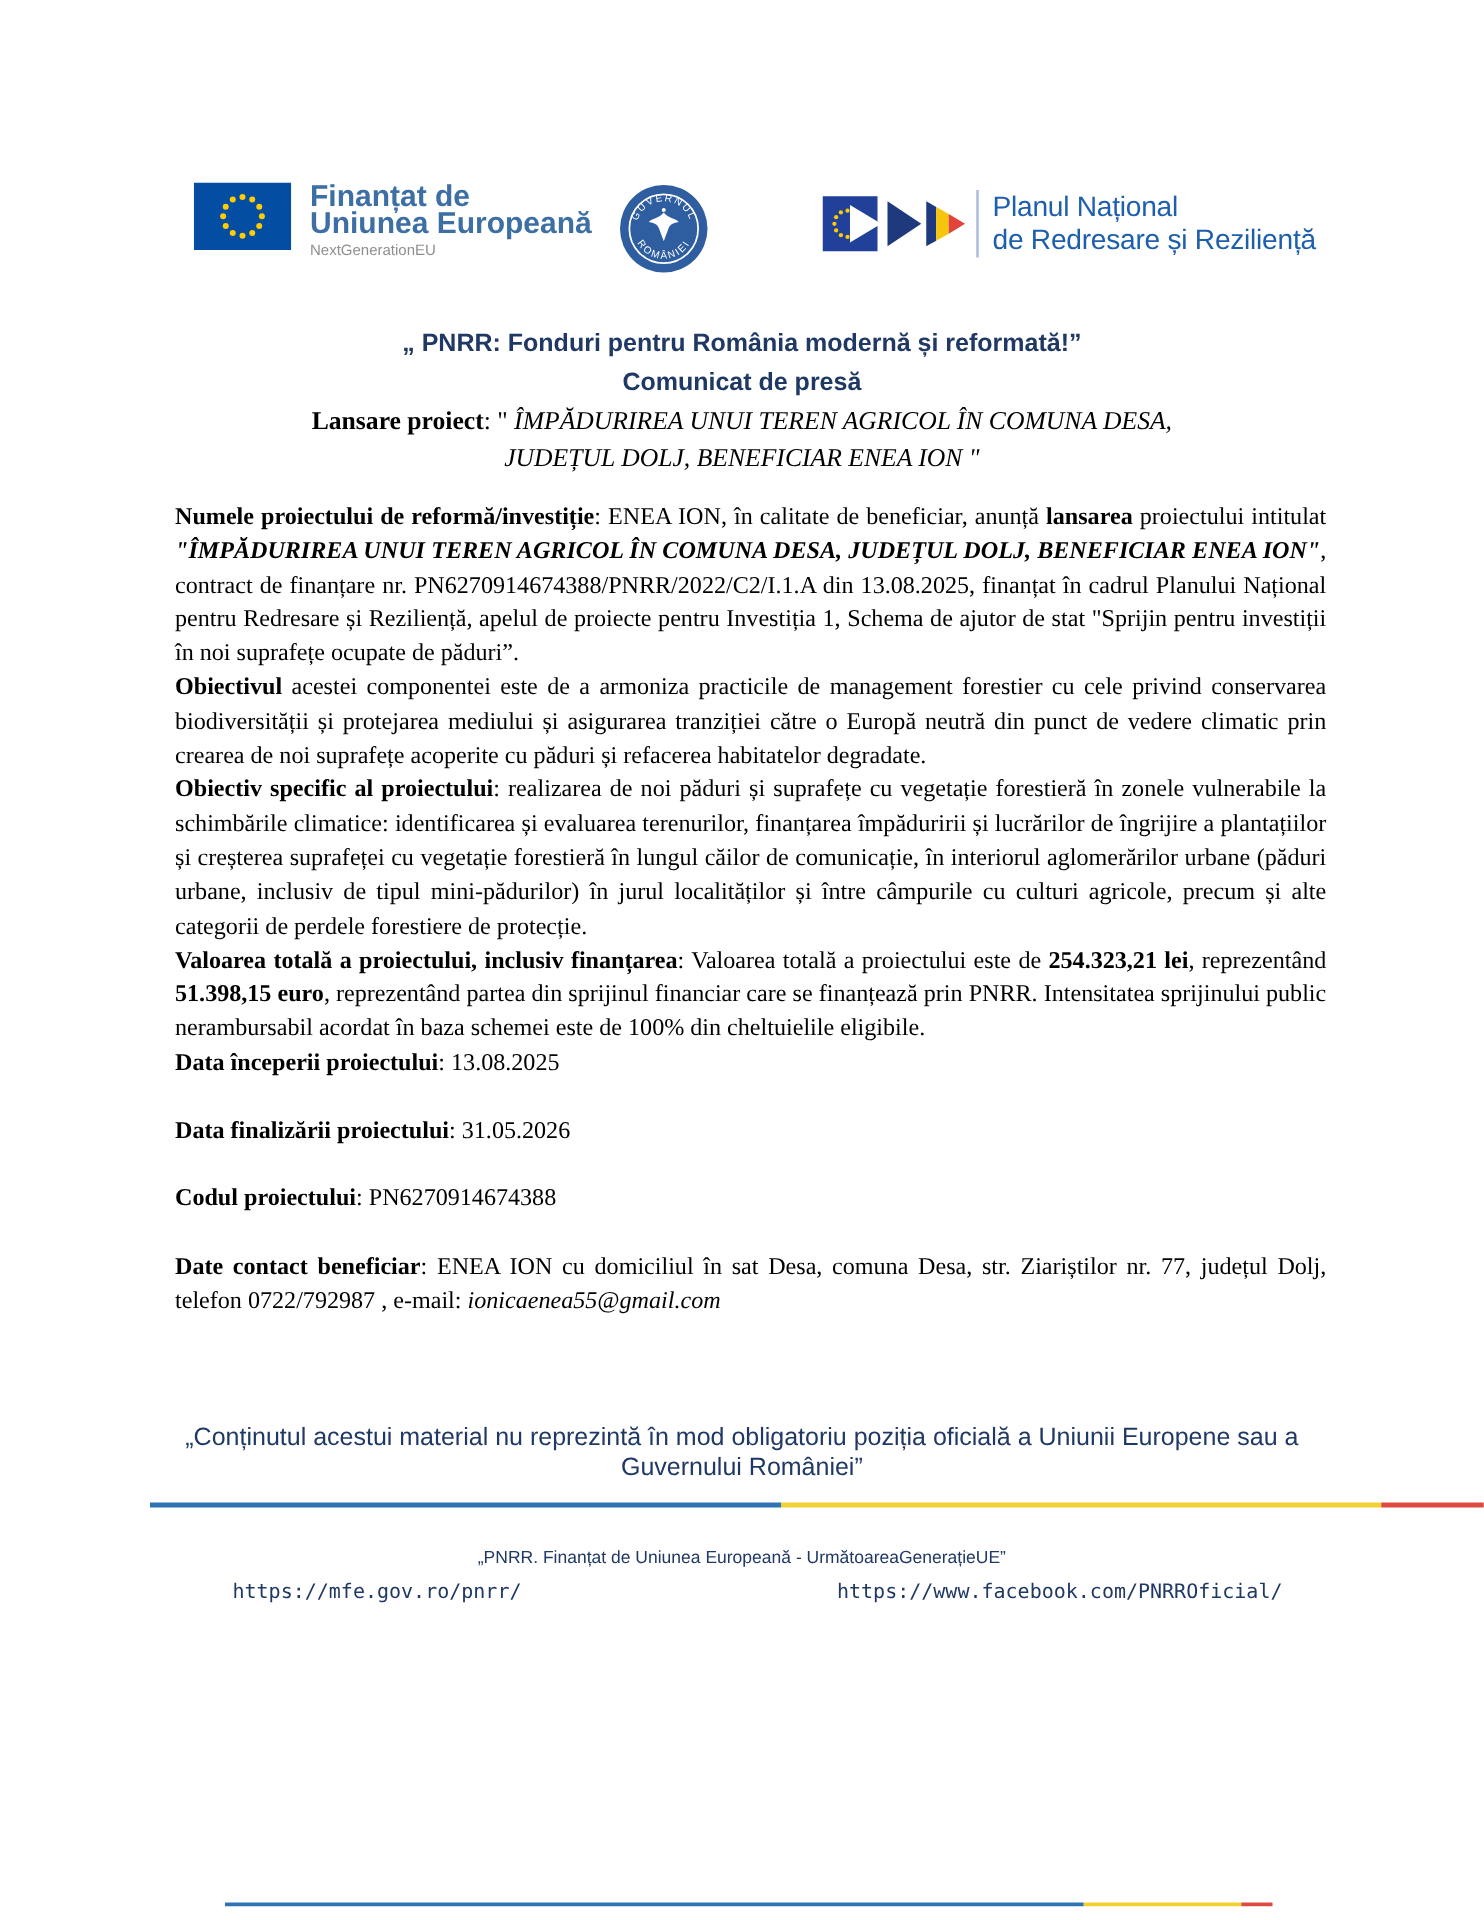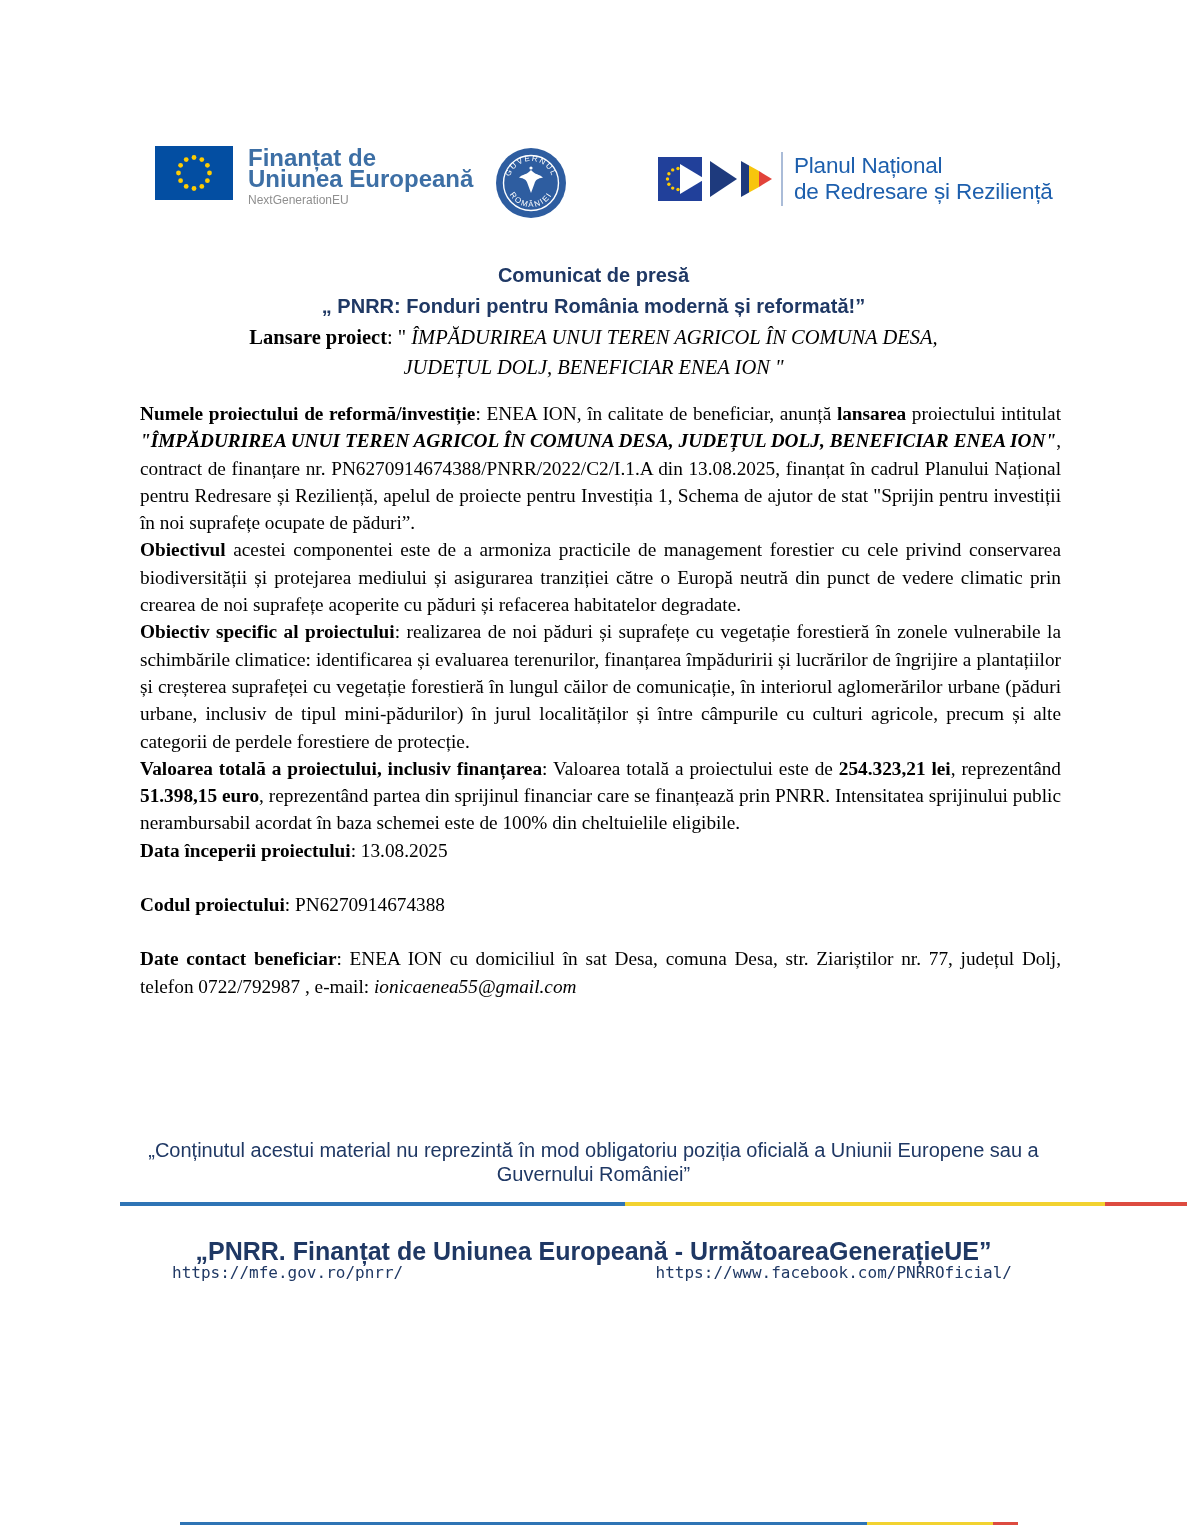--- a/index.html
+++ b/index.html
@@ -57,24 +57,24 @@
   }
 
   
   .footer-line{position:absolute;top:1202px;left:120px;width:1067px;height:4px;display:flex;}
   .footer-line .seg-blue{width:47.3%;background:var(--line-blue);}
   .footer-line .seg-yellow{width:45%;background:var(--line-yellow);}
   .footer-line .seg-red{width:7.7%;background:var(--line-red);}
 
   .footer-title{
     position:absolute;top:1237px;left:0;width:100%;text-align:center;
-    font-family:"Liberation Sans",sans-serif;font-weight:bold;font-size:25px;color:var(--navy);
+    font-family:"Liberation Sans",sans-serif;font-weight:normal;font-size:14px;color:var(--navy);
   }
   .footer-links{
-    position:absolute;top:1263px;left:172px;width:840px;display:flex;justify-content:space-between;
+    position:absolute;top:1263px;left:186px;width:840px;display:flex;justify-content:space-between;
     font-family:"DejaVu Sans Mono",monospace;font-size:16px;color:var(--navy);
   }
   .footer-links a{color:var(--navy);text-decoration:none;}
 
   .bottom-line{position:absolute;top:1522px;left:180px;width:838px;height:3px;display:flex;}
   .bottom-line .seg-blue{width:82%;background:var(--line-blue);}
   .bottom-line .seg-yellow{width:15%;background:var(--line-yellow);}
   .bottom-line .seg-red{width:3%;background:var(--line-red);}
 </style>
 </head>
@@ -150,32 +150,33 @@
       <polygon points="101,15.1 101,30.9 114,23" fill="#E2433A"></polygon>
     </svg>
     <div class="pnrr-divider"></div>
     <div class="pnrr-text">
       <div>Planul Național</div>
       <div>de Redresare și Reziliență</div>
     </div>
   </div>
 
   <div class="title-block">
+    <div class="t-sans">„ PNRR: Fonduri pentru România modernă și reformată!”</div>
     <div class="t-sans">Comunicat de presă</div>
-    <div class="t-sans">„ PNRR: Fonduri pentru România modernă și reformată!”</div>
     <div class="t-serif"><span class="run-b">Lansare proiect</span><span class="run-n">: " </span><span class="run-i">ÎMPĂDURIREA UNUI TEREN AGRICOL ÎN COMUNA DESA,</span></div>
     <div class="t-serif"><span class="run-i">JUDEȚUL DOLJ, BENEFICIAR ENEA ION "</span></div>
   </div>
 
   <div class="body-block">
       <p class="para"><span class="run-b">Numele proiectului de reformă/investiție</span><span class="run-n">: ENEA ION, în calitate de beneficiar, anunță </span><span class="run-b">lansarea</span><span class="run-n"> proiectului intitulat  </span><span class="run-bi">"ÎMPĂDURIREA UNUI TEREN AGRICOL ÎN COMUNA DESA, JUDEȚUL DOLJ, BENEFICIAR ENEA ION"</span><span class="run-n">, contract de finanțare nr. PN6270914674388/PNRR/2022/C2/I.1.A din 13.08.2025, finanțat în cadrul Planului Național pentru Redresare și Reziliență, apelul de proiecte pentru Investiția 1, Schema de ajutor de stat "Sprijin pentru investiții în noi suprafețe ocupate de păduri”.</span></p>
       <p class="para"><span class="run-b">Obiectivul</span><span class="run-n"> acestei componentei este de a armoniza practicile de management forestier cu cele privind conservarea biodiversității și protejarea mediului și asigurarea tranziției către o Europă neutră din punct de vedere climatic prin crearea de noi suprafețe acoperite cu păduri și refacerea habitatelor degradate.</span></p>
       <p class="para"><span class="run-b">Obiectiv specific al proiectului</span><span class="run-n">: realizarea de noi păduri și suprafețe cu vegetație forestieră în zonele vulnerabile la schimbările climatice: identificarea și evaluarea terenurilor, finanțarea împăduririi și lucrărilor de îngrijire a plantațiilor și creșterea suprafeței cu vegetație forestieră în lungul căilor de comunicație, în interiorul aglomerărilor urbane (păduri urbane, inclusiv de tipul mini-pădurilor) în jurul localităților și între câmpurile cu culturi agricole, precum și alte categorii de perdele forestiere de protecție.</span></p>
       <p class="para"><span class="run-b">Valoarea totală a proiectului, inclusiv finanțarea</span><span class="run-n">: Valoarea totală a proiectului este de </span><span class="run-b">254.323,21 lei</span><span class="run-n">, reprezentând  </span><span class="run-b">51.398,15 euro</span><span class="run-n">, reprezentând partea din sprijinul financiar care se finanțează prin PNRR. Intensitatea sprijinului public nerambursabil acordat în baza schemei este de 100% din cheltuielile eligibile.</span></p>
       <p class="para"><span class="run-b">Data începerii proiectului</span><span class="run-n">: 13.08.2025</span></p>
+      <p class="para gap"><span class="run-b">Data finalizării proiectului</span><span class="run-n">: 31.05.2026</span></p>
       <p class="para gap"><span class="run-b">Codul proiectului</span><span class="run-n">: PN6270914674388</span></p>
       <p class="para gap"><span class="run-b">Date contact beneficiar</span><span class="run-n">: ENEA ION cu domiciliul în sat Desa, comuna Desa, str. Ziariștilor nr. 77, județul Dolj, telefon 0722/792987 , e-mail: </span><span class="run-i">ionicaenea55@gmail.com</span></p>
     </div>
 
   <div class="disclaimer">„Conținutul acestui material nu reprezintă în mod obligatoriu poziția oficială a Uniunii Europene sau a Guvernului României”</div>
 
   <div class="footer-line">
     <div class="seg-blue"></div>
     <div class="seg-yellow"></div>
     <div class="seg-red"></div>

